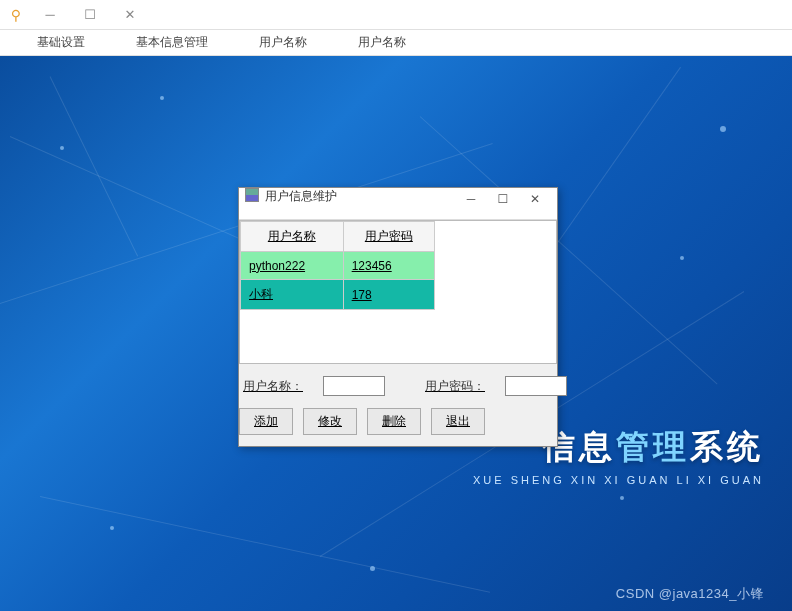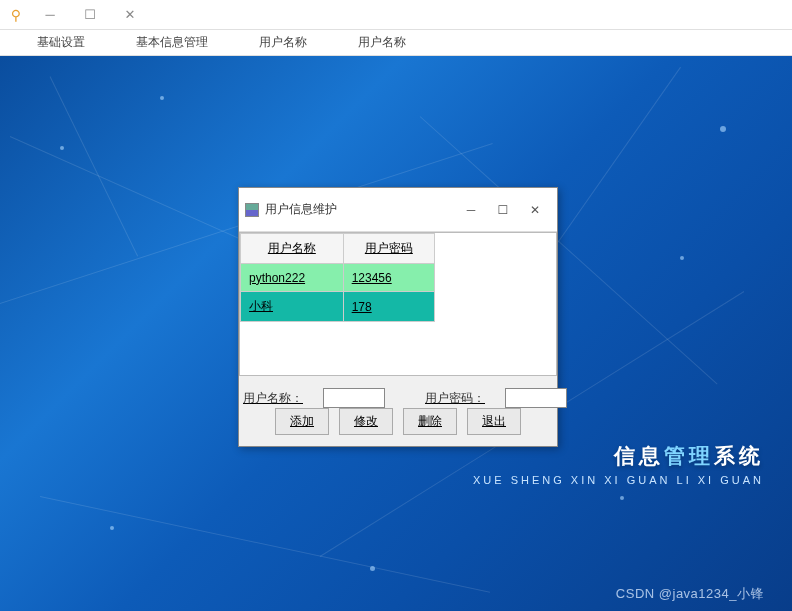--- a/index.html
+++ b/index.html
@@ -105,21 +105,21 @@
     }
     
     .brand-text {
       position: absolute;
       bottom: 125px;
       right: 28px;
       color: #fff;
       text-align: right;
     }
     .brand-main {
-      font-size: 21px;
+      font-size: 33px;
       font-weight: bold;
       letter-spacing: 4px;
       text-shadow: 0 2px 4px rgba(0,0,0,0.3);
     }
     .brand-main .em { color: #7fd4ff; }
     .brand-sub {
       font-size: 11px;
       letter-spacing: 3px;
       margin-top: 4px;
       color: #c8e4ff;
@@ -143,24 +143,24 @@
       width: 320px;
       height: 260px;
       background: #f0f0f0;
       border: 1px solid #888;
       box-shadow: 2px 2px 8px rgba(0,0,0,0.3);
       display: flex;
       flex-direction: column;
     }
     
     .dialog-title-bar {
-      height: 44px;
-      background: #fff;
-      display: flex;
-      align-items: center;
+      height: 32px;
+      background: #fff;
+      display: flex;
+      align-items: flex-start;
       padding: 0 6px;
       border-bottom: 1px solid #ddd;
     }
     
     .dialog-icon {
       width: 14px;
       height: 14px;
       margin-right: 6px;
       display: inline-block;
       background: linear-gradient(to bottom, #6a9 50%, #66c 50%);
@@ -233,22 +233,22 @@
     .form-row input {
       width: 62px;
       height: 20px;
       border: 1px solid #888;
       font-size: 12px;
       padding: 0 3px;
     }
     
     .button-row {
       display: flex;
-      justify-content: center;
       gap: 10px;
+      margin-top: 12px;
     }
     .action-btn {
       padding: 4px 14px;
       font-size: 12px;
       background: #e9e9e9;
       border: 1px solid #aaa;
       cursor: pointer;
     }
   </style>
 </head>

